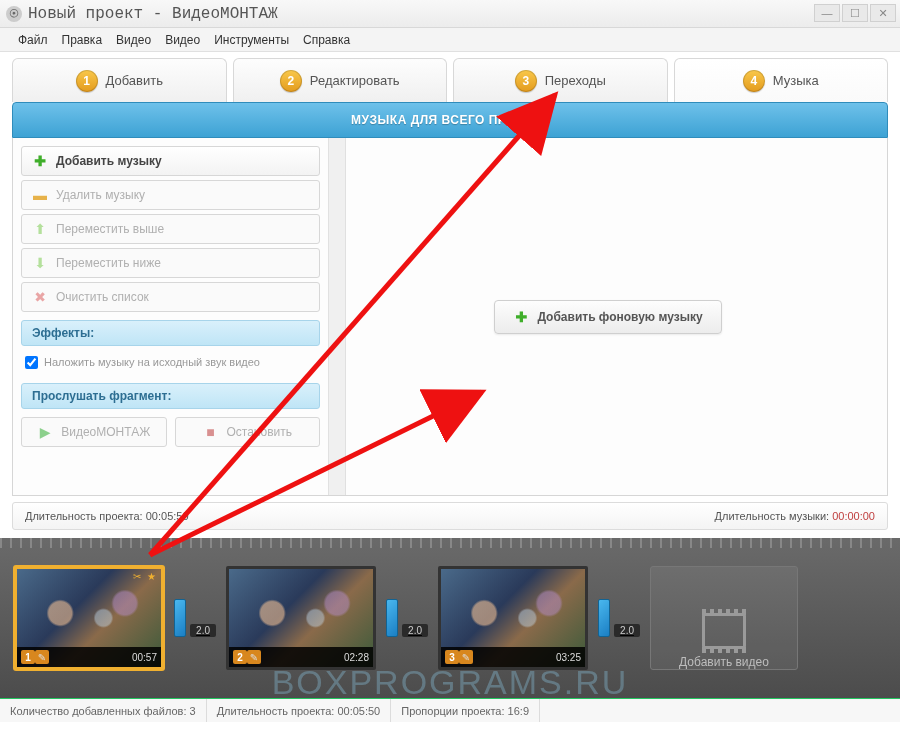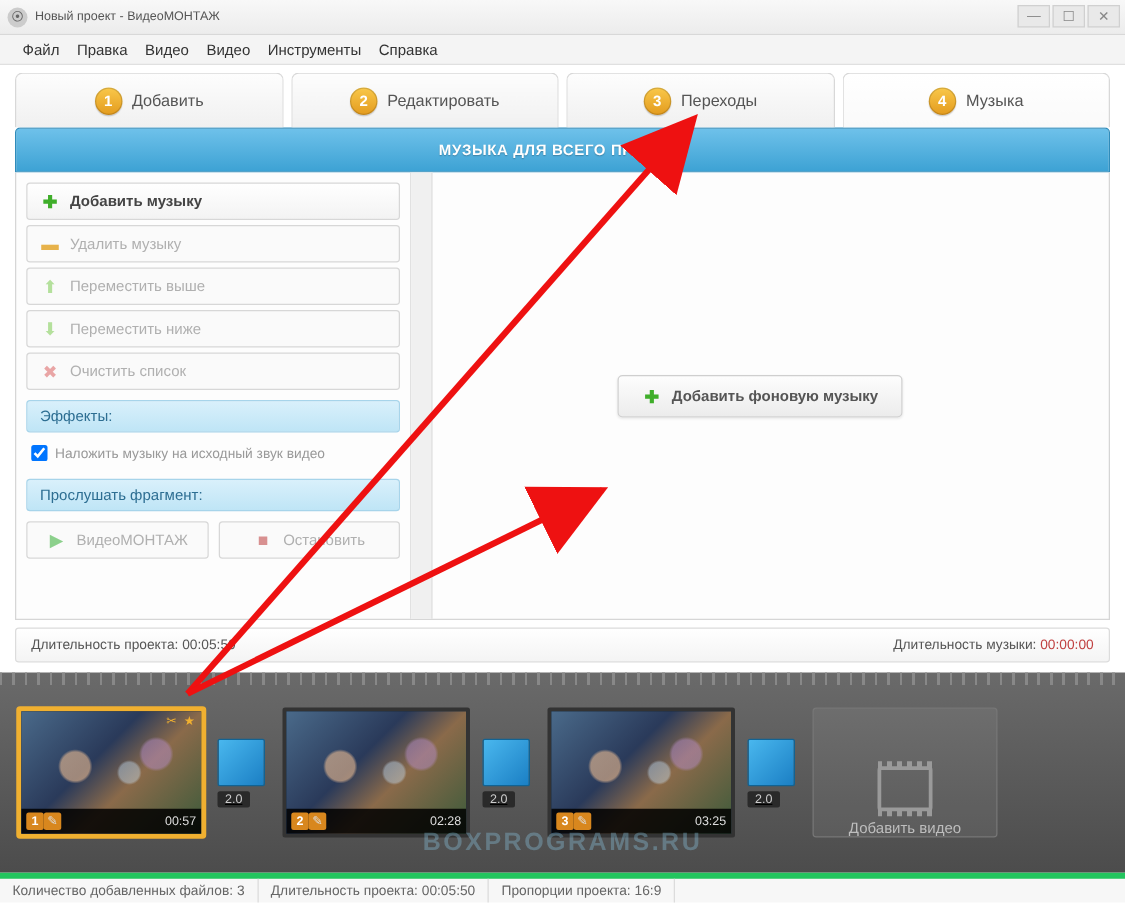--- a/index.html
+++ b/index.html
@@ -1,20 +1,20 @@
 <!DOCTYPE html>
 <html><head>
 <meta charset="utf-8">
 <style>
 * { margin: 0; padding: 0; box-sizing: border-box; font-family: Tahoma, Arial, sans-serif; }
 body { width: 900px; height: 730px; background: #fff; overflow: hidden; position: relative; }
 
 .titlebar { height: 28px; background: linear-gradient(#f8f8f8,#ececec); display: flex; align-items: center; padding: 0 6px; border-bottom: 1px solid #d8d8d8; position: relative; }
 .titlebar .app-icon { width: 16px; height: 16px; border-radius: 50%; background: #ccc; margin-right: 6px; display:flex; align-items:center; justify-content:center; font-size:10px; color:#666;}
-.titlebar .title { font-size: 10px; color: #555; }
+.titlebar .title { font-size: 16px; color: #555; font-family: Liberation Mono, monospace; }
 .winbtns { position: absolute; right: 4px; top: 4px; display:flex; gap:2px; }
 .winbtn { width: 26px; height: 18px; background:#e9e9e9; border:1px solid #d0d0d0; font-size:11px; display:flex; align-items:center; justify-content:center; color:#888; cursor:pointer;}
 
 .menubar { height: 24px; background: #f4f4f4; display: flex; align-items: center; padding: 0 18px; gap: 14px; border-bottom: 1px solid #e0e0e0; }
 .menubar .mi { font-size: 12px; color: #333; cursor: pointer; }
 
 .stepbar { height: 50px; display: flex; padding: 6px 12px 0 12px; gap: 6px; background:#fff; }
 .step { flex: 1; border: 1px solid #d8d8d8; border-bottom: none; border-radius: 6px 6px 0 0; background: linear-gradient(#fdfdfd,#f0f0f0); display: flex; align-items: center; justify-content: center; gap: 8px; font-size: 13px; color: #555; cursor: pointer; position:relative;}
 .step.active { background: linear-gradient(#fff,#fafafa); z-index:2;}
 .step .badge { width: 22px; height: 22px; border-radius: 50%; display:flex; align-items:center; justify-content:center; color:#fff; font-weight:bold; font-size:12px; box-shadow: inset 0 0 0 1px rgba(0,0,0,.15), 0 1px 1px rgba(0,0,0,.2);}
@@ -33,22 +33,22 @@
 .lp-btn { height:30px; border:1px solid #d7d7d7; background:linear-gradient(#fff,#f3f3f3); border-radius:3px; display:flex; align-items:center; padding:0 10px; gap:8px; font-size:12px; color:#555; cursor:pointer;}
 .lp-btn.disabled { color:#b0b0b0; background:#fafafa; cursor:default;}
 .lp-btn.primary{ font-weight:bold; color:#444;}
 .icn{width:16px; height:16px; display:inline-flex; align-items:center; justify-content:center; font-size:14px;}
 .i-plus{color:#3fae2a; font-weight:bold;}
 .i-minus{color:#e7b24a;}
 .i-up{color:#b4e09c;}
 .i-down{color:#b4e09c;}
 .i-x{color:#e9a5a5;}
 
-.lp-sub { margin-top:4px; height:26px; background:linear-gradient(#d9f0fb,#bfe5f6); border:1px solid #a7d4ea; border-radius:3px; display:flex; align-items:center; padding:0 10px; font-size:12px; font-weight:normal; color:#2d6e92;}
-.lp-check { display:flex; align-items:center; gap:6px; font-size:11px; color:#999; padding:6px 4px;}
+.lp-sub { margin-top:4px; height:26px; background:linear-gradient(#d9f0fb,#bfe5f6); border:1px solid #a7d4ea; border-radius:3px; display:flex; align-items:center; padding:0 10px; font-size:12px; font-weight:bold; color:#2d6e92;}
+.lp-check { display:flex; align-items:flex-start; gap:6px; font-size:11px; color:#999; padding:6px 4px;}
 .lp-vol { display:flex; align-items:center; gap:8px; font-size:12px; color:#555; padding:2px 4px;}
 .lp-vol input[type=range]{ flex:1; }
 .lp-row2 { display:flex; gap:8px; margin-top:4px;}
 .lp-row2 .lp-btn{ flex:1; justify-content:center;}
 
 .rightpanel { flex:1; position:relative; display:flex; align-items:center; justify-content:center;}
 .addbg { border:1px solid #cfcfcf; background:linear-gradient(#fdfdfd,#ececec); border-radius:4px; padding:8px 18px; display:flex; align-items:center; gap:8px; font-size:12px; font-weight:bold; color:#555; cursor:pointer; box-shadow:0 1px 2px rgba(0,0,0,.08);}
 .scrolltrack { position:absolute; left:0; top:0; bottom:0; width:17px; background:#f0f0f0; border-right:1px solid #e0e0e0;}
 
 .infobar { margin: 6px 12px 0 12px; height:28px; border:1px solid #dcdcdc; border-radius:3px; background:linear-gradient(#fff,#f4f4f4); display:flex; align-items:center; padding:0 12px; font-size:11px; color:#555; justify-content:space-between;}
@@ -57,32 +57,32 @@
 .timeline::before{content:""; position:absolute; left:0; right:0; top:0; height:10px; background:repeating-linear-gradient(90deg,#888 0 2px, transparent 2px 10px);}
 .clip { width:150px; height:104px; background:#1a2a3a; border:3px solid #333; border-radius:2px; position:relative; overflow:hidden;}
 .clip.sel{ border-color:#f0b030; box-shadow:0 0 0 1px #f0b030;}
 .clip .thumb{position:absolute; inset:0; background:linear-gradient(135deg,#4a6a8a 0%, #2a3a5a 40%, #8a6a4a 60%, #3a5a3a 100%);}
 .clip .thumb::before{content:""; position:absolute; inset:0; background: radial-gradient(circle at 30% 45%, rgba(255,200,150,.55) 0 10%, transparent 12%), radial-gradient(circle at 60% 50%, rgba(200,230,255,.4) 0 8%, transparent 10%), radial-gradient(circle at 75% 35%, rgba(180,140,200,.5) 0 9%, transparent 11%);}
 .clip .bar{position:absolute; left:0; right:0; bottom:0; height:20px; background:rgba(0,0,0,.85); display:flex; align-items:center; justify-content:space-between; padding:0 4px; font-size:10px; color:#ddd;}
 .clip .bar .num{ background:#d8871e; color:#fff; width:14px; height:14px; display:flex; align-items:center; justify-content:center; border-radius:2px; font-weight:bold;}
 .clip .bar .edit{ width:14px; height:14px; background:#d8871e; display:flex; align-items:center; justify-content:center; border-radius:2px;}
 .clip .corner{position:absolute; top:2px; right:2px; display:flex; gap:2px;}
 .clip .corner span{width:12px; height:12px; font-size:10px; color:#f0b030;}
-.trans { width:42px; display:flex; flex-direction:column; align-items:flex-start; gap:4px;text-decoration:underline;}
+.trans { width:42px; display:flex; align-items:flex-end; gap:4px;text-decoration:underline;}
 .trans .sq{ width:38px; height:38px; background:linear-gradient(135deg,#49b7ee,#1b7fc4); border:1px solid #126393; border-radius:2px;}
 .trans .lb{ background:#2a2a2a; color:#ccc; font-size:10px; padding:1px 6px; border-radius:2px;}
 .addvid { width:148px; height:104px; background:rgba(255,255,255,.06); border:1px solid #777; border-radius:3px; display:flex; flex-direction:column; align-items:center; justify-content:flex-end; gap:6px; color:#bdbdbd; font-size:12px; cursor:pointer;}
 .addvid .film{ width:44px; height:36px; border:3px solid #9a9a9a; border-radius:3px; position:relative;}
 .addvid .film::before,.addvid .film::after{content:""; position:absolute; left:-3px; right:-3px; height:6px; background:repeating-linear-gradient(90deg,#9a9a9a 0 4px, transparent 4px 8px);}
 .addvid .film::before{top:-7px;} .addvid .film::after{bottom:-7px;}
 
-.statusbar { height:24px; border-top:5px solid #22c55e; display:flex; align-items:flex-start; font-size:11px; color:#666; background:#f7f7f7;}
+.statusbar { height:24px; border-top:1px solid #22c55e; display:flex; align-items:flex-start; font-size:11px; color:#666; background:#f7f7f7;}
 .statusbar .cell{ padding:0 10px; border-right:1px solid #dcdcdc; height:100%; display:flex; align-items:center;}
 
-.watermark{ position:absolute; left:50%; transform:translateX(-50%); bottom:44px; font-size:20px; font-weight:bold; color:rgba(140,200,230,.35); letter-spacing:2px; pointer-events:none; font-family: Arial Black, Arial;}
+.watermark{ position:absolute; left:50%; transform:translateX(-50%); bottom:28px; font-size:34px; font-weight:normal; color:rgba(140,200,230,.35); letter-spacing:2px; pointer-events:none; font-family: Arial Black, Arial;}
 
 svg.arrows{ position:absolute; left:0; top:0; pointer-events:none;}
 .spacer{flex:1;}
 .speaker-icn{font-size:13px; color:#888;}
 </style>
 </head>
 <body>
 
 <div class="titlebar">
   <div class="app-icon">⦿</div>

